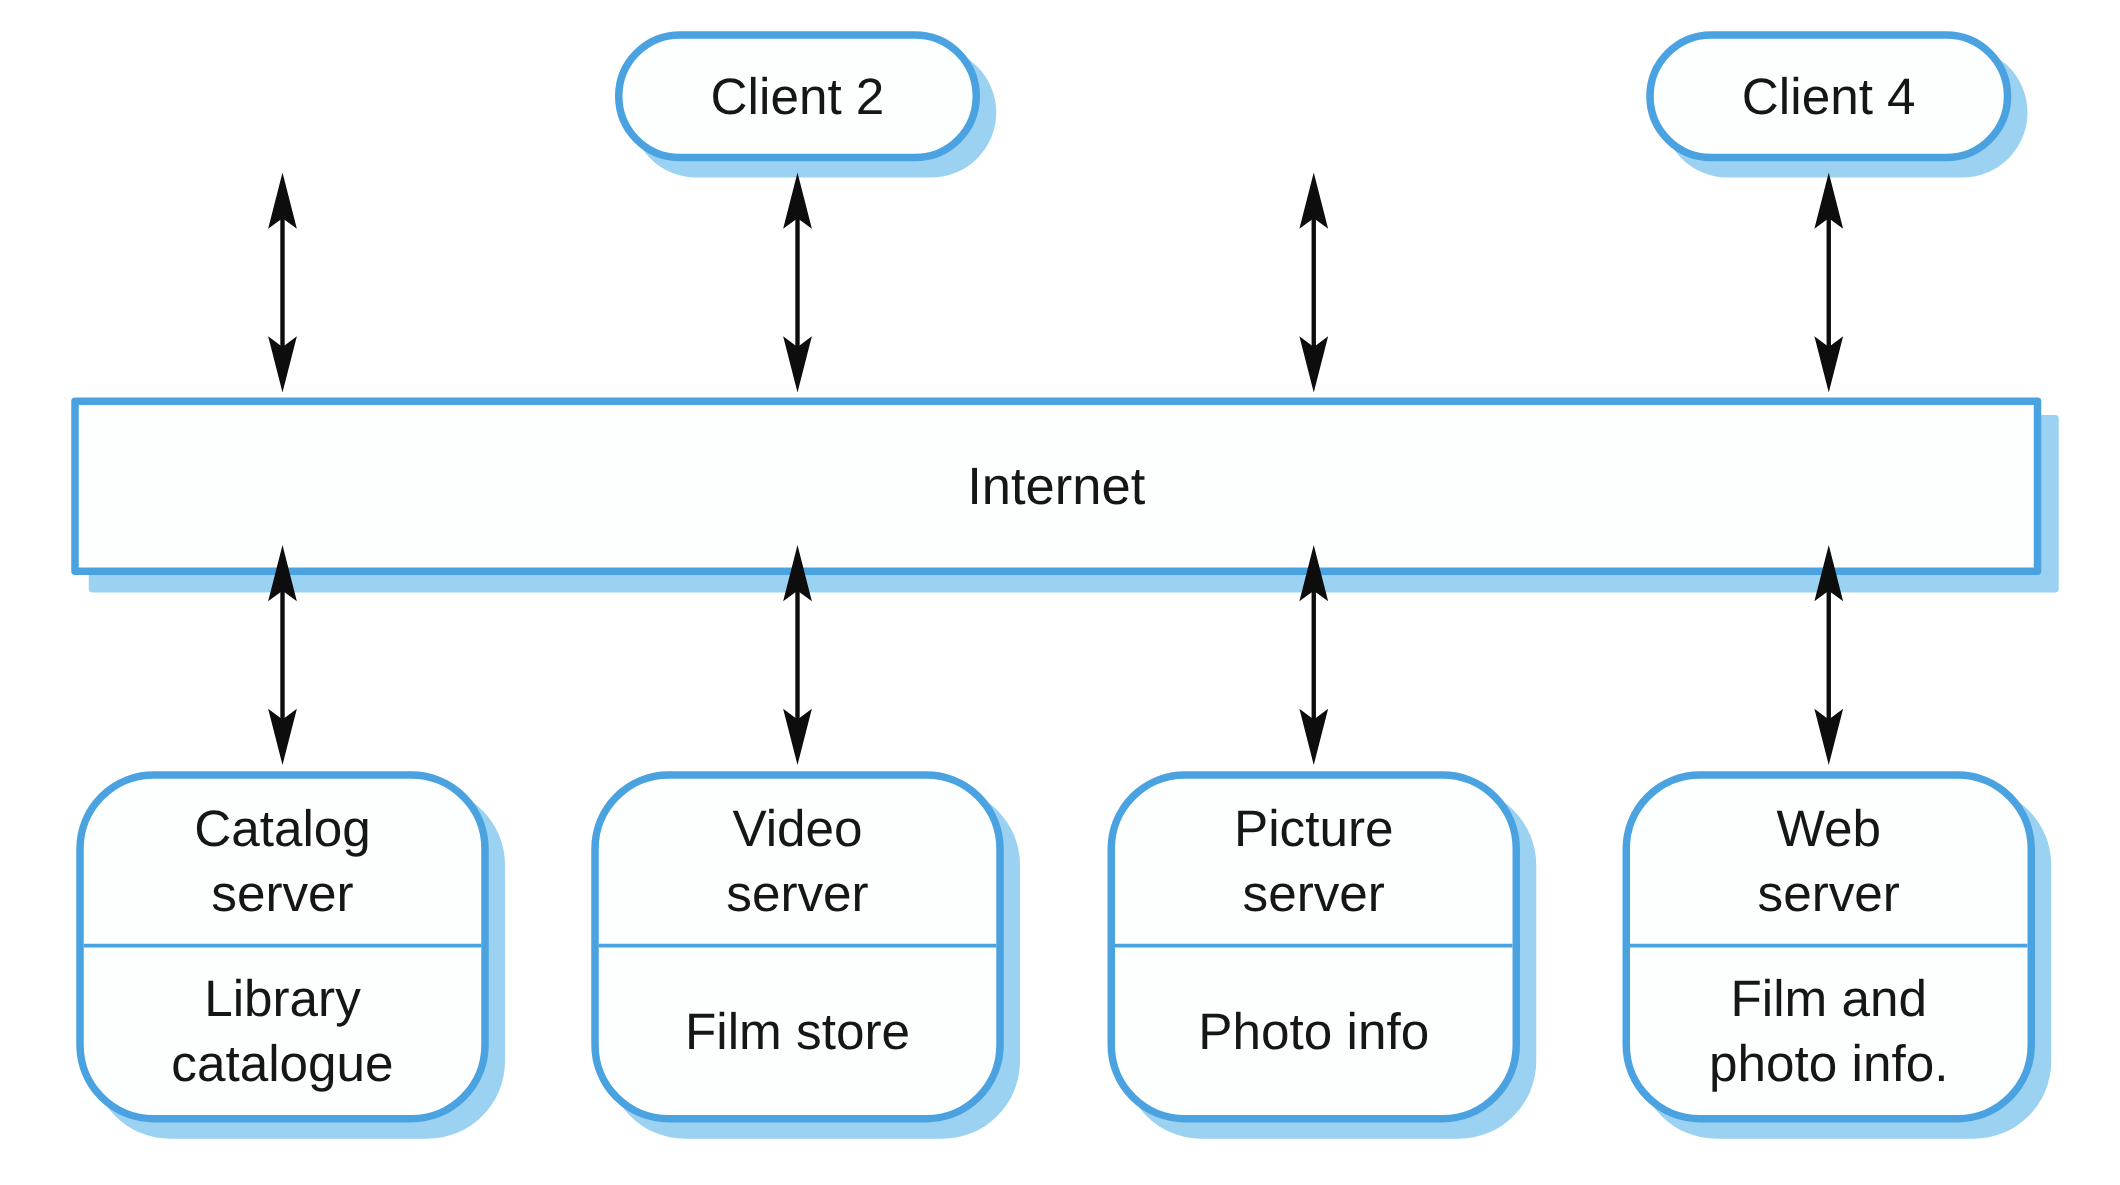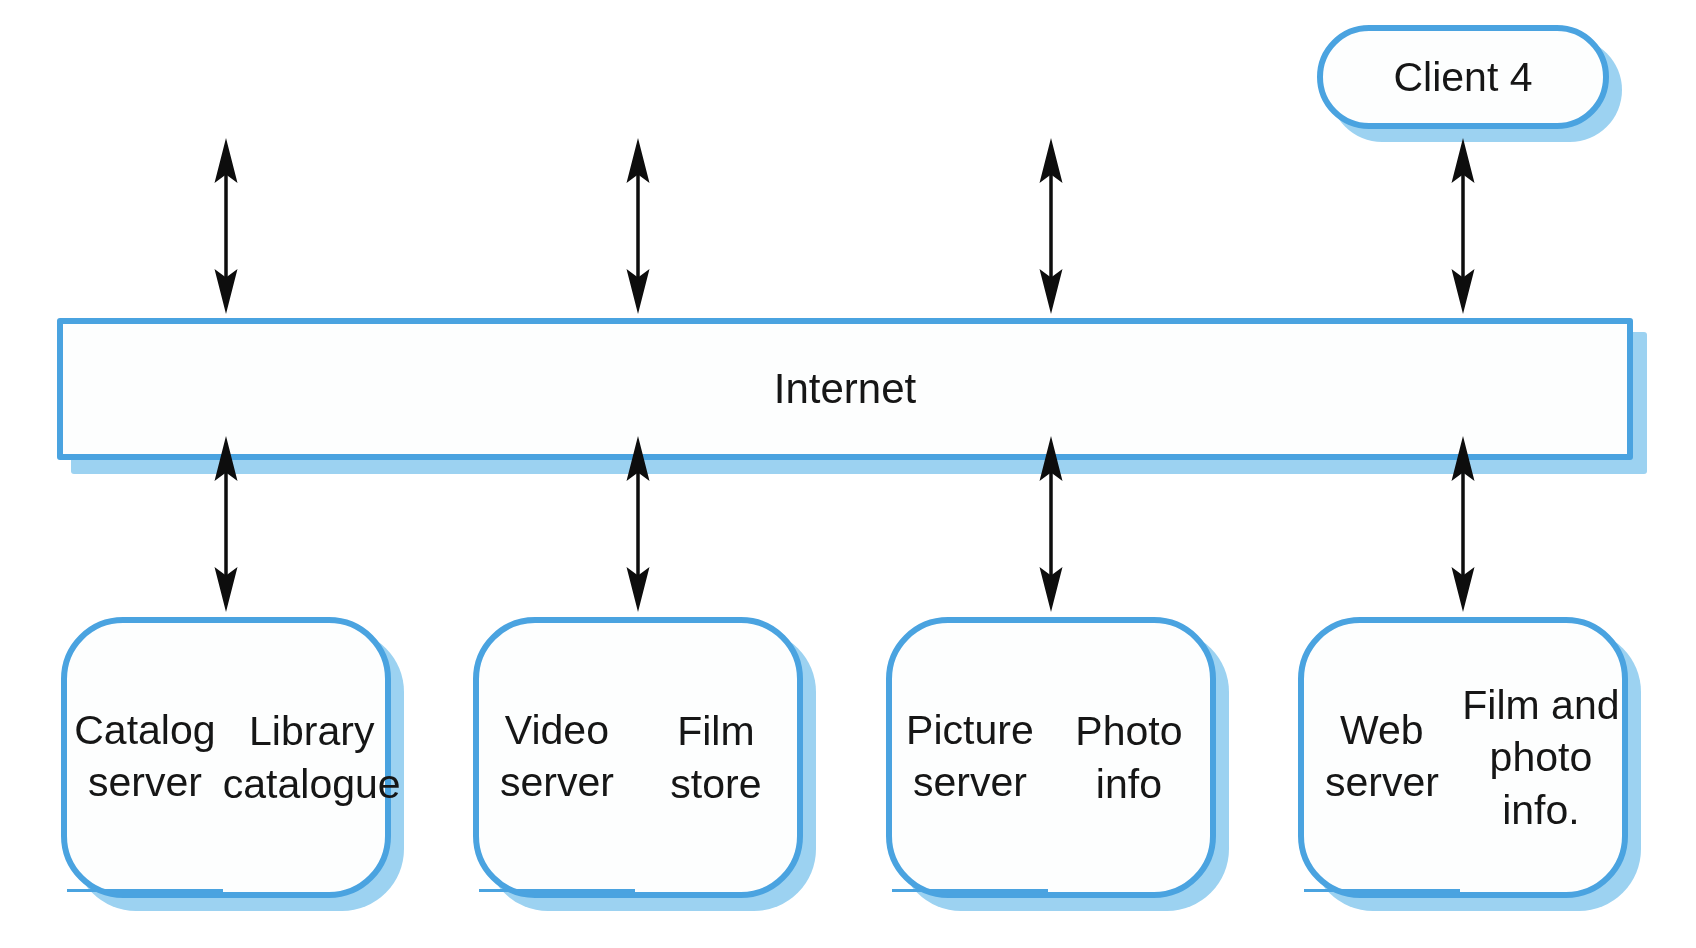--- a/index.html
+++ b/index.html
@@ -48,21 +48,21 @@
     box-shadow: 14px 14px 0 #9cd2f1;
     font-size: 42px;
   }
 
   .server {
     top: 617px;
     width: 330px;
     height: 281px;
     border-radius: 62px;
     font-size: 41px;
-    flex-direction: row;
+    flex-direction: column;
     align-items: stretch;
     justify-content: flex-start;
     padding: 0;
   }
   .server-1 { left: 61px; }
   .server-2 { left: 473px; }
   .server-3 { left: 886px; }
   .server-4 { left: 1298px; }
 
   .server-section {
@@ -97,20 +97,23 @@
   .col-1 { left: 210px; }
   .col-2 { left: 622px; }
   .col-3 { left: 1035px; }
   .col-4 { left: 1447px; }
 </style>
 </head>
 <body>
 
 <div class="canvas">
 
+  <div class="node client client-2">
+    <span class="label">Client 2</span>
+  </div>
   <div class="node client client-4">
     <span class="label">Client 4</span>
   </div>
 
   <div class="arrow arrow-top col-1">
     <svg width="32" height="176" viewBox="0 0 32 176">
       <line x1="16" y1="12" x2="16" y2="164" stroke="#0d0d0d" stroke-width="3.5"></line>
       <polygon points="16,0 27.5,45 16,36.5 4.5,45" fill="#0d0d0d"></polygon>
       <polygon points="16,176 27.5,131 16,139.5 4.5,131" fill="#0d0d0d"></polygon>
     </svg>

